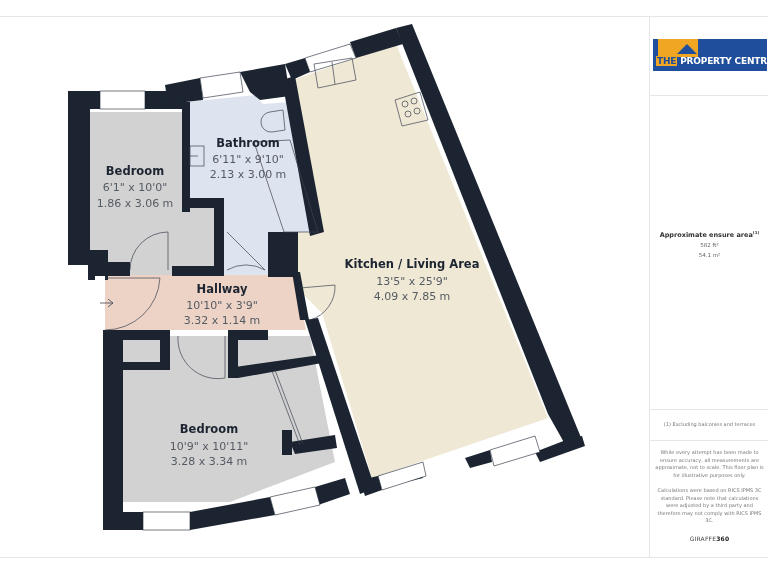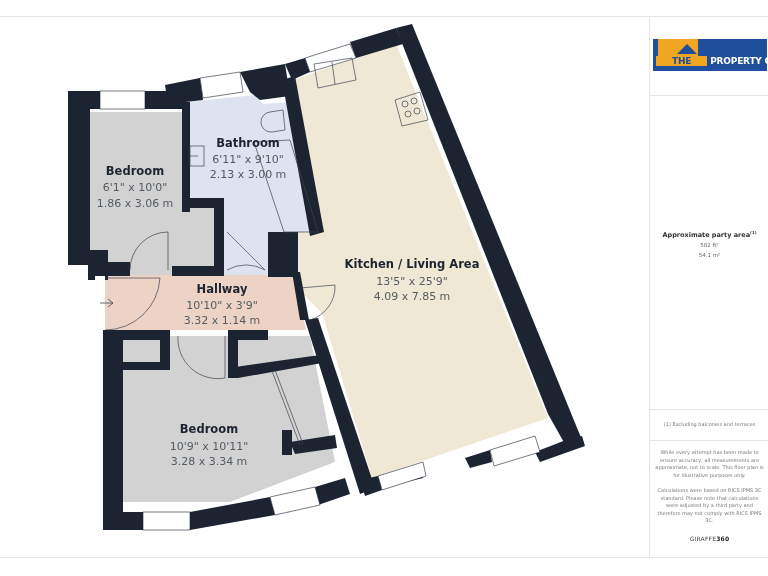--- a/index.html
+++ b/index.html
@@ -5,21 +5,21 @@
   html,body{margin:0;padding:0;background:#fff;}
   body{width:768px;height:576px;position:relative;overflow:hidden;font-family:"DejaVu Sans","Liberation Sans",sans-serif;}
   .frame-top{position:absolute;left:0;top:16px;width:768px;height:1px;background:#e6e6e6;}
   .frame-bottom{position:absolute;left:0;top:557px;width:768px;height:1px;background:#e6e6e6;}
   .panel{position:absolute;left:649px;top:16px;width:119px;height:541px;border-left:1px solid #e6e6e6;}
   .cell{position:absolute;left:0;width:119px;border-bottom:1px solid #e6e6e6;}
   .logo{position:absolute;left:3px;top:23px;width:114px;height:32px;background:#1f4e9c;}
   .logo-roof{position:absolute;left:5px;top:0;width:40px;height:18px;background:#f0a623;}
   .logo-house{position:absolute;left:24px;top:0;width:0;height:0;border-left:10px solid transparent;border-right:10px solid transparent;border-bottom:10px solid #1f4e9c;top:5px;}
   .logo-text{position:absolute;left:3px;bottom:5px;font-size:9px;font-weight:bold;color:#fff;letter-spacing:-0.2px;white-space:nowrap;}
-  .logo-text .the{color:#1f4e9c;background:#f0a623;padding:0 16px;}
+  .logo-text .the{color:#1f4e9c;background:#f0a623;padding:0 1px;}
   .area-title{position:absolute;top:214px;left:0;width:119px;text-align:center;font-size:6.5px;font-weight:bold;color:#333;}
   .area-title sup{font-size:4px;}
   .area-val{position:absolute;left:0;width:119px;text-align:center;font-size:5.5px;color:#666;}
   .note{position:absolute;left:4px;width:111px;text-align:center;font-size:5px;color:#777;line-height:7.5px;}
   .brand{position:absolute;top:519px;left:0;width:119px;text-align:center;font-size:6px;color:#444;letter-spacing:0.2px;}
   .brand b{color:#222;}
   svg.plan{position:absolute;left:0;top:0;}
   .lbl{font-family:"DejaVu Sans","Liberation Sans",sans-serif;}
 </style>
 </head>
@@ -144,21 +144,21 @@
 
 <div class="panel">
   <div class="cell" style="top:0;height:79px;">
     <div class="logo">
       <div class="logo-roof"></div>
       <div class="logo-house"></div>
       <div class="logo-text"><span class="the">THE</span> <span>PROPERTY CENTRE</span></div>
     </div>
   </div>
   <div class="cell" style="top:80px;height:313px;">
-    <div class="area-title" style="top:134px;"><span>Approximate party area</span><sup>(1)</sup></div>
+    <div class="area-title" style="top:134px;"><span>Approximate ensure area</span><sup>(1)</sup></div>
     <div class="area-val" style="top:146px;">582 ft²</div>
     <div class="area-val" style="top:156px;">54.1 m²</div>
   </div>
   <div class="cell" style="top:394px;height:30px;">
     <div class="note" style="top:11px;">(1) Excluding balconies and terraces</div>
   </div>
   <div class="cell" style="top:425px;height:116px;border-bottom:none;">
     <div class="note" style="top:8px;">While every attempt has been made to ensure accuracy, all measurements are approximate, not to scale. This floor plan is for illustrative purposes only.</div>
     <div class="note" style="top:46px;">Calculations were based on RICS IPMS 3C standard. Please note that calculations were adjusted by a third party and therefore may not comply with RICS IPMS 3C.</div>
   </div>

